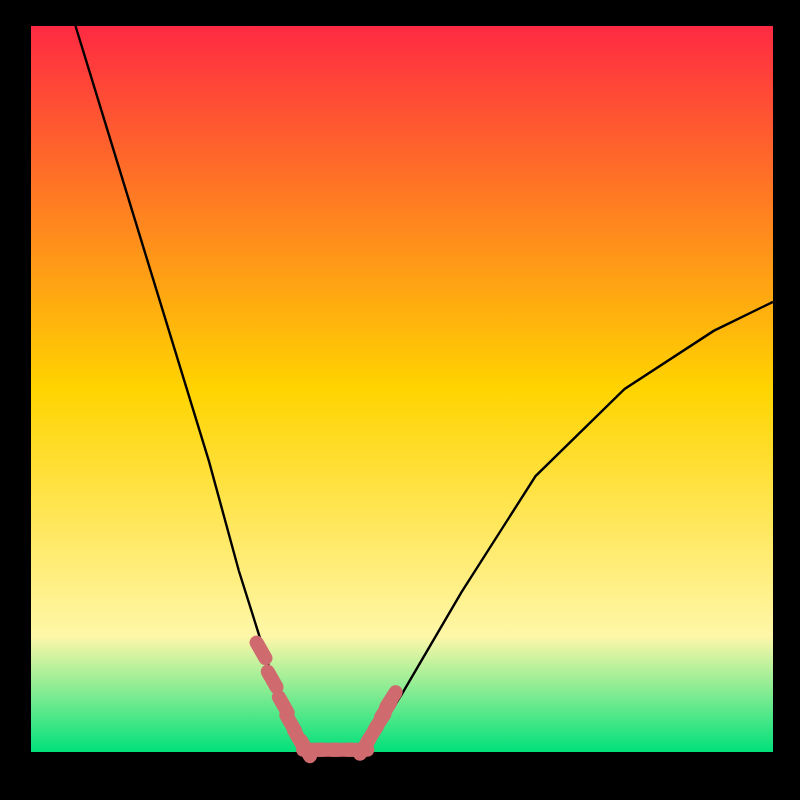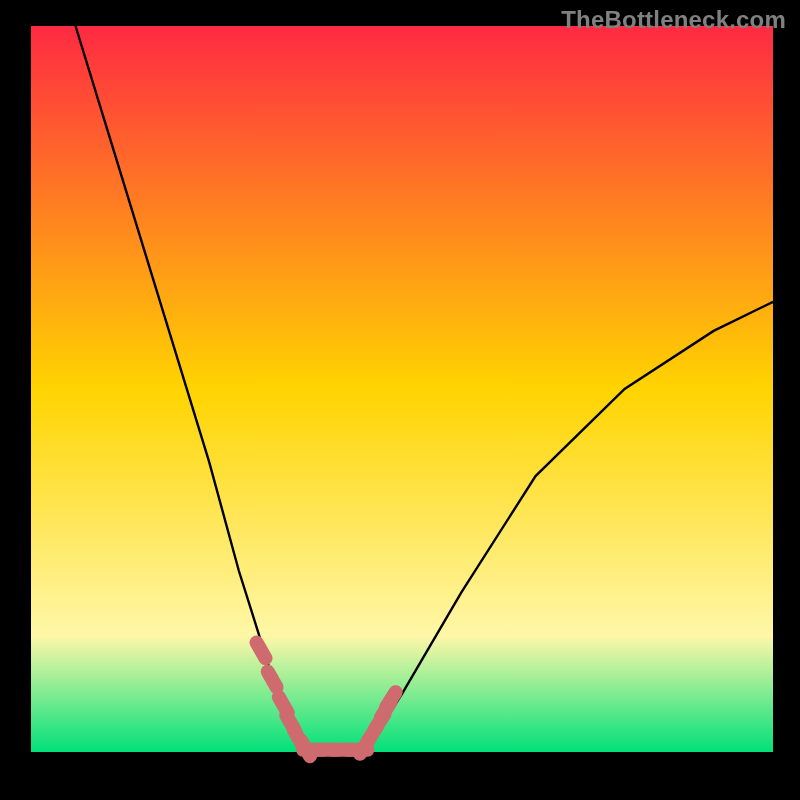--- a/index.html
+++ b/index.html
@@ -8,21 +8,20 @@
     position:absolute;top:6px;right:14px;
     font:700 24px Arial,Helvetica,sans-serif;color:#808080;letter-spacing:.2px;
     z-index:30;user-select:none
   }
   svg{position:absolute;inset:0;width:800px;height:800px}
 </style>
 </head>
 <body>
 
 <div class="stage">
-  <div class="watermark">TheBottleneck.com</div>
 
   <svg viewBox="0 0 800 800">
     <defs>
       <linearGradient id="heat" x1="0" y1="0" x2="0" y2="1">
         <stop offset="0" stop-color="#ff2a42"></stop>
         <stop offset="0.50" stop-color="#ffd400"></stop>
         <stop offset="0.84" stop-color="#fff7a8"></stop>
         <stop offset="1" stop-color="#00e07a"></stop>
       </linearGradient>
     </defs>

